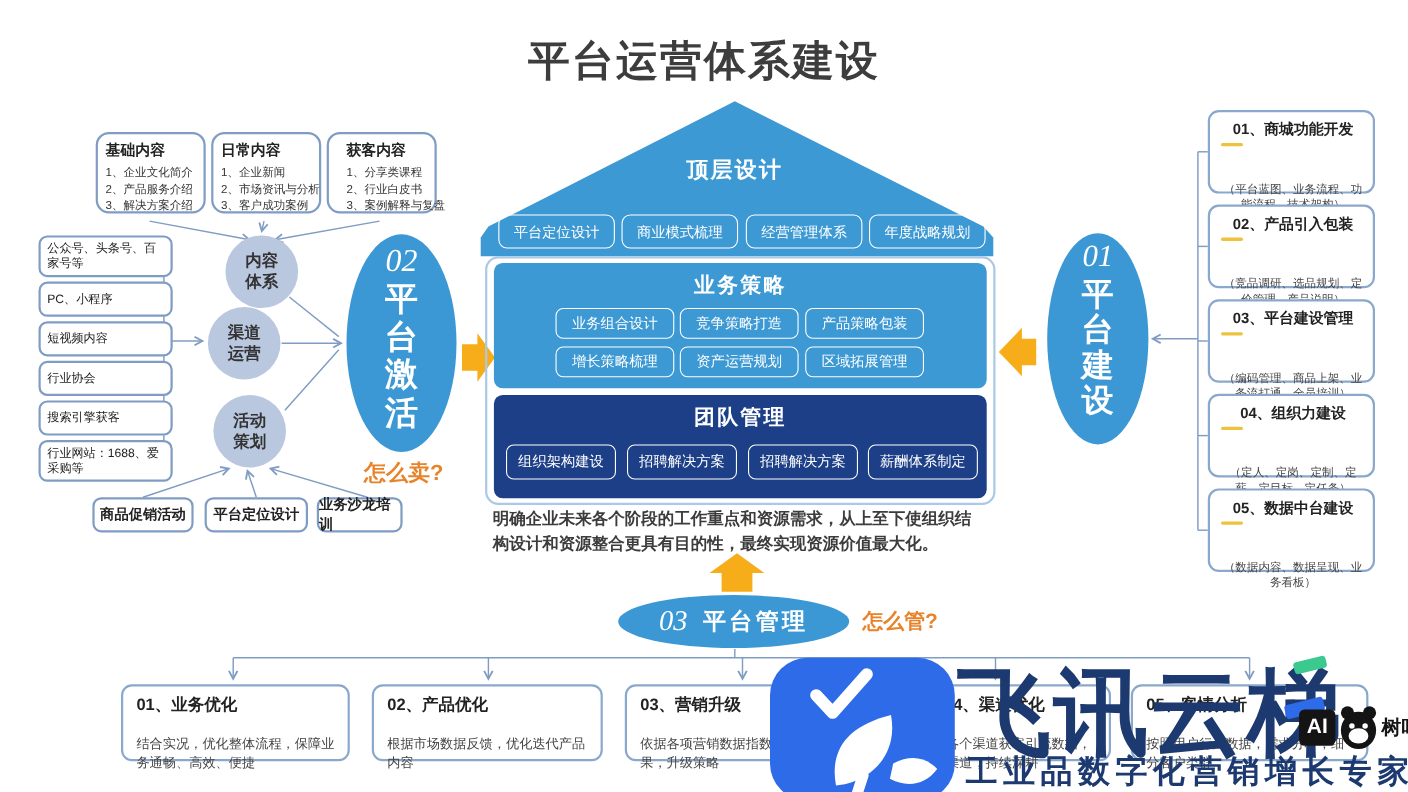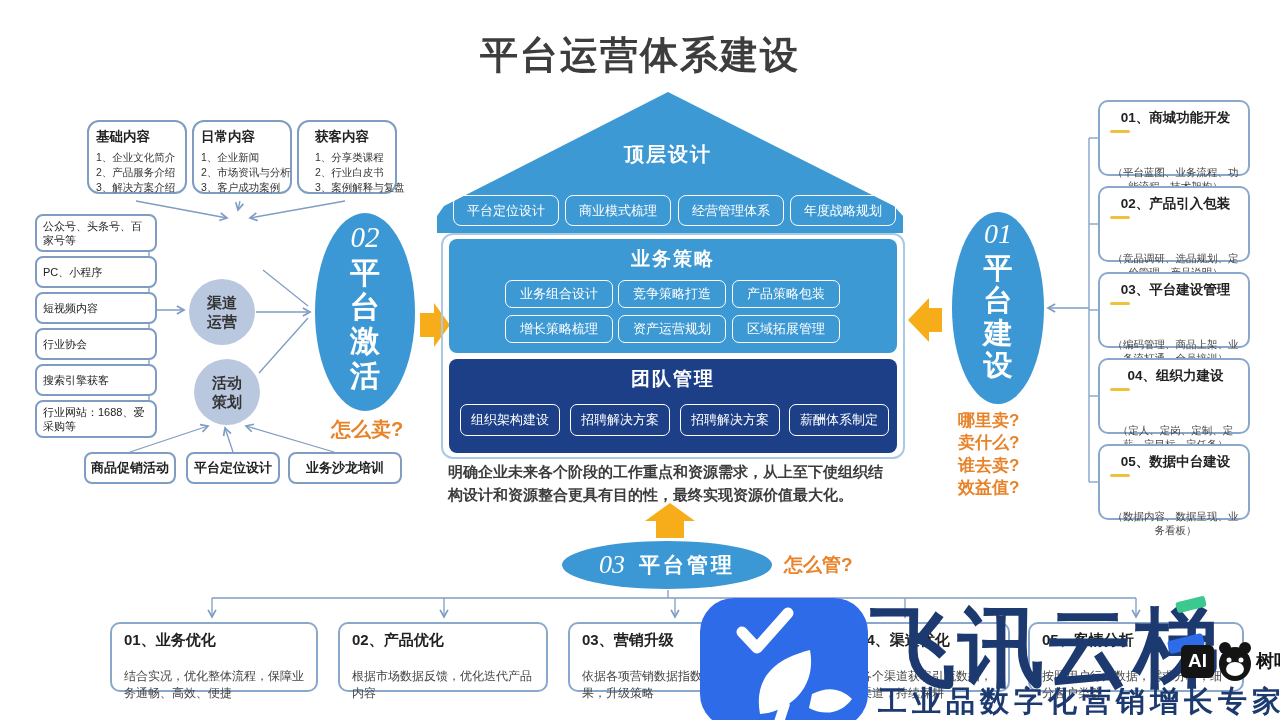--- a/index.html
+++ b/index.html
@@ -128,37 +128,40 @@
     <div class="cbox-item">2、市场资讯与分析</div>
     <div class="cbox-item">3、客户成功案例</div>
   </div>
   <div class="abs cbox z2" style="left:297px;padding-left:16px;">
     <div class="cbox-title">获客内容</div>
     <div class="cbox-item">1、分享类课程</div>
     <div class="cbox-item">2、行业白皮书</div>
     <div class="cbox-item">3、案例解释与复盘</div>
   </div>
 
+  <div class="abs circle z2" style="left:205px;top:214px;">
+    <span>内容体系</span>
+    </div>
   <div class="abs circle z2" style="left:189px;top:279px;">
     <span>渠道运营</span>
     </div>
   <div class="abs circle z2" style="left:194px;top:359px;">
     <span>活动策划</span>
     </div>
 
   <div class="abs lbox z2" style="top:214px;height:38px;">公众号、头条号、百家号等</div>
   <div class="abs lbox z2" style="top:256px;height:32px;">PC、小程序</div>
   <div class="abs lbox z2" style="top:292px;height:32px;">短视频内容</div>
   <div class="abs lbox z2" style="top:328px;height:32px;">行业协会</div>
   <div class="abs lbox z2" style="top:364px;height:32px;">搜索引擎获客</div>
   <div class="abs lbox z2" style="top:400px;height:38px;">行业网站：1688、爱采购等</div>
 
   <div class="abs abox z2" style="left:84px;width:92px;">商品促销活动</div>
   <div class="abs abox z2" style="left:186px;width:94px;">平台定位设计</div>
-  <div class="abs abox z2" style="left:288px;width:114px;">业务沙龙培训</div>
+  <div class="abs abox z2" style="left:288px;width:78px;">业务沙龙培训</div>
 
   <div class="abs ell z2" style="left:315px;top:213px;width:100px;height:198px;">
     <div class="ell-num">02</div>
     <div class="vlabel">平台激活</div>
   </div>
   <div class="abs q-orange z2" style="left:331px;top:416px;font-size:20px;">怎么卖?</div>
 
   <div class="abs roof-title z2">顶层设计</div>
   <div class="abs pbox z2" style="left:453px;width:106px;">平台定位设计</div>
   <div class="abs pbox z2" style="left:565px;width:106px;">商业模式梳理</div>
@@ -182,26 +185,20 @@
   <div class="abs tbox z2" style="left:460px;top:404px;width:100px;height:32px;">组织架构建设</div>
   <div class="abs tbox z2" style="left:570px;top:404px;width:100px;height:32px;">招聘解决方案</div>
   <div class="abs tbox z2" style="left:680px;top:404px;width:100px;height:32px;">招聘解决方案</div>
   <div class="abs tbox z2" style="left:789px;top:404px;width:100px;height:32px;">薪酬体系制定</div>
 
   <div class="abs note z2">明确企业未来各个阶段的工作重点和资源需求，从上至下使组织结构设计和资源整合更具有目的性，最终实现资源价值最大化。</div>
 
   <div class="abs ell z2" style="left:952px;top:212px;width:92px;height:192px;">
     <div class="ell-num" style="font-size:28px;margin-top:6px;">01</div>
     <div class="vlabel" style="font-size:29px;width:33px;line-height:1.12;">平台建设</div>
-  </div>
-  <div class="abs z2" style="left:958px;top:410px;">
-    <div class="q-orange" style="font-size:17px;line-height:1.32;">哪里卖?</div>
-    <div class="q-orange" style="font-size:17px;line-height:1.32;">卖什么?</div>
-    <div class="q-orange" style="font-size:17px;line-height:1.32;">谁去卖?</div>
-    <div class="q-orange" style="font-size:17px;line-height:1.32;">效益值?</div>
   </div>
 
   <div class="abs rbox z2" style="top:100px;">
     <div class="rbox-title"><span>01、</span><span>商城功能开发</span></div>
     <div class="rbox-dash"></div>
     <div class="rbox-desc">（平台蓝图、业务流程、功能流程、技术架构）</div>
   </div>
   <div class="abs rbox z2" style="top:186px;">
     <div class="rbox-title"><span>02、</span><span>产品引入包装</span></div>
     <div class="rbox-dash"></div>

